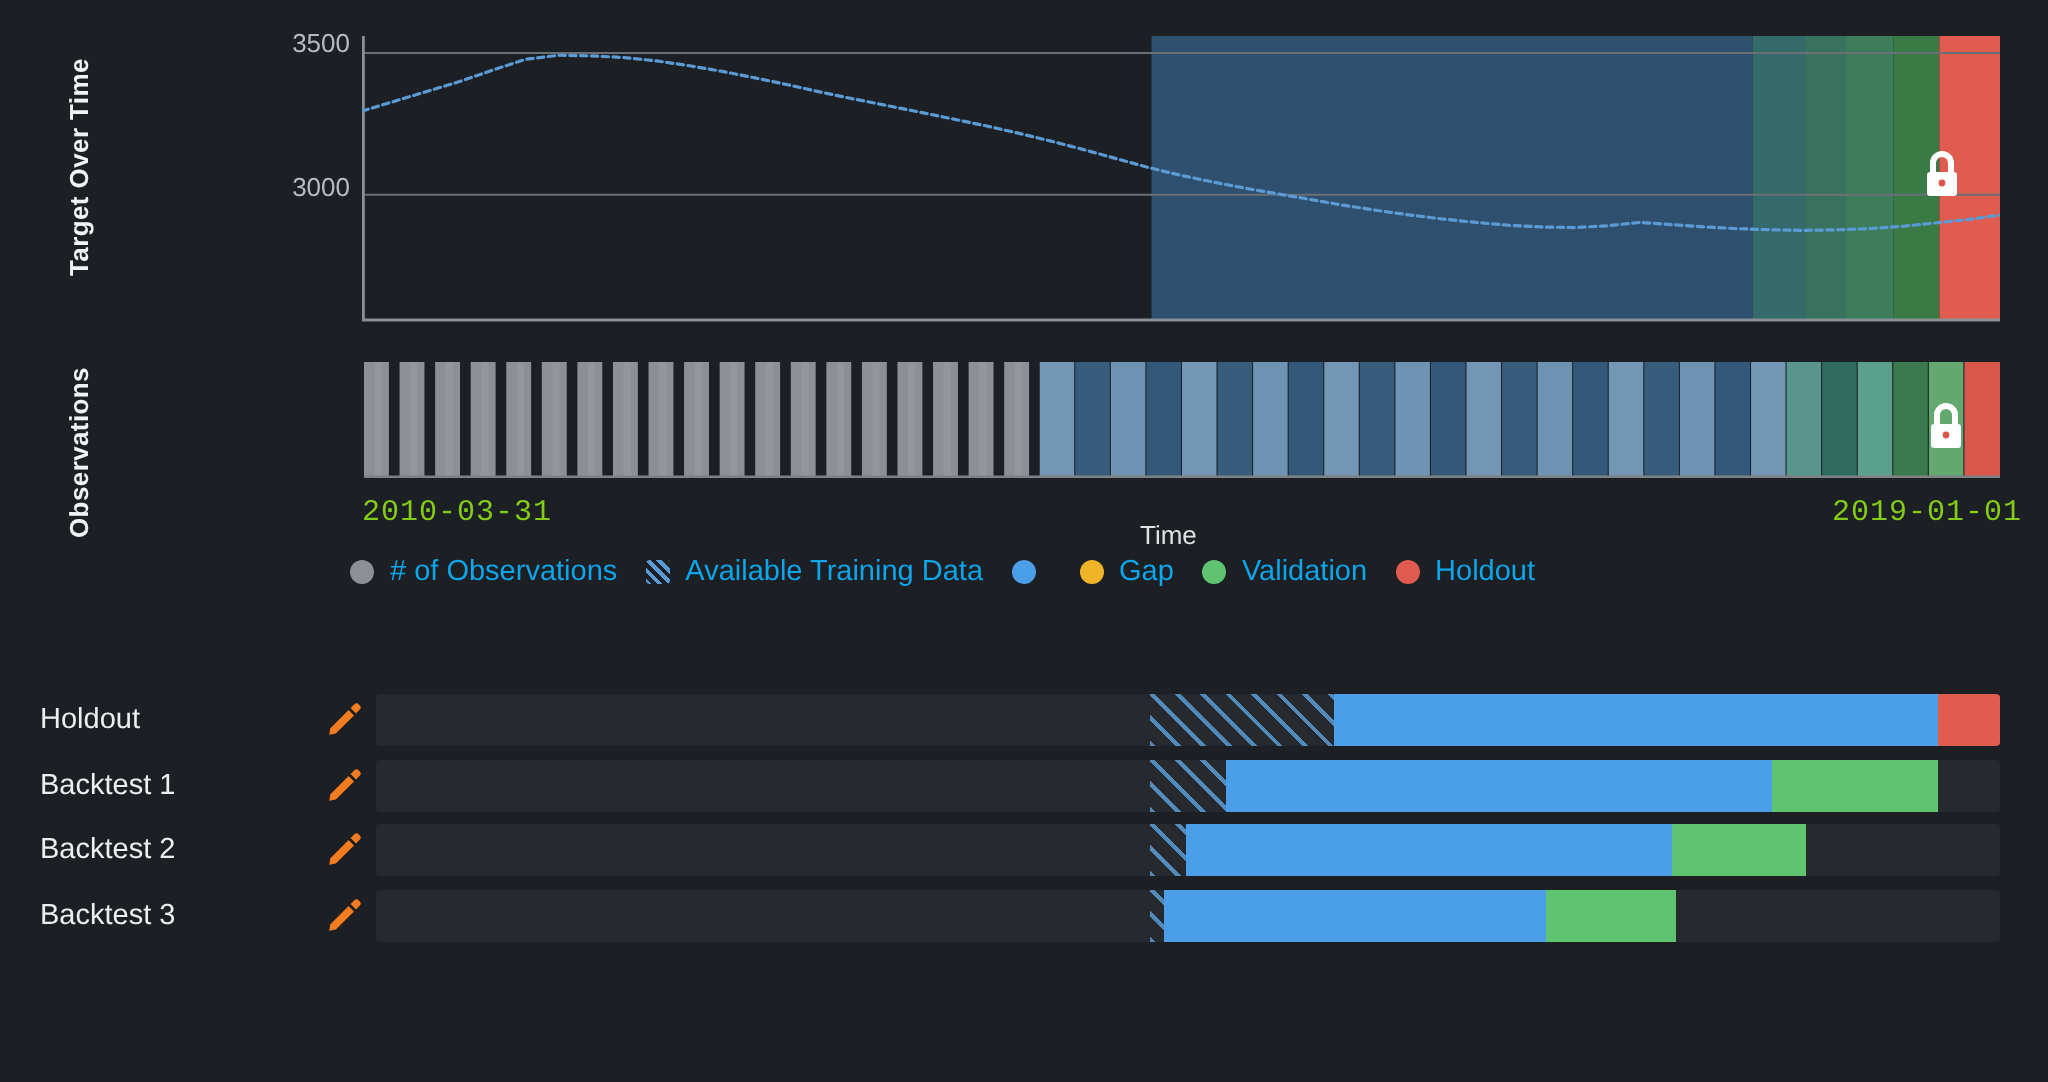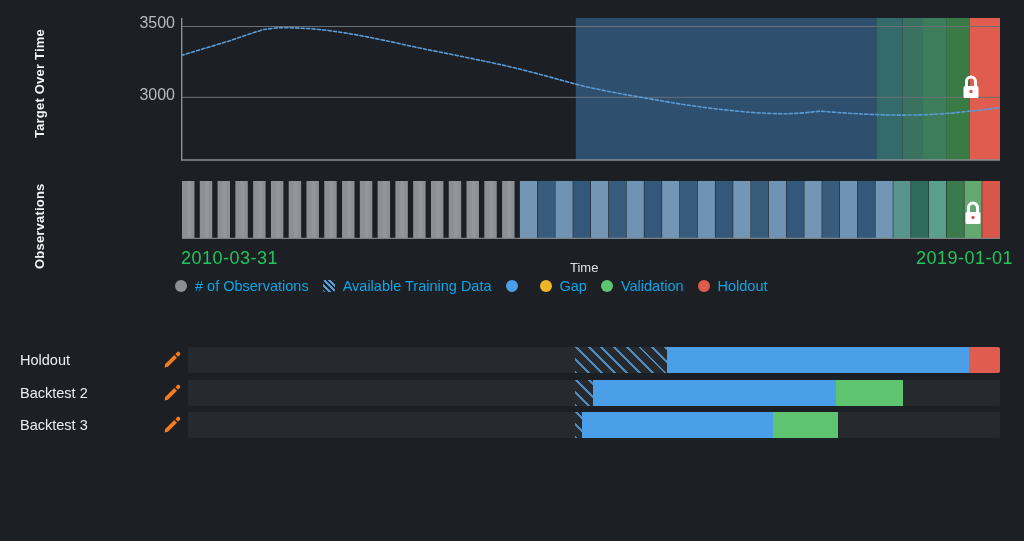--- a/index.html
+++ b/index.html
@@ -26,33 +26,33 @@
     white-space:nowrap;
   }
   #vlabel-target{left:32px;top:8px;height:152px;}
   #vlabel-obs{left:32px;top:172px;height:108px;}
 
   
   #target-chart{position:absolute;left:181px;top:16px;width:819px;height:146px;}
   #target-svg{display:block;}
   .ytick{
     position:absolute;
-    font-size:16px;color:#b6bbc0;
+    font-size:13px;color:#b6bbc0;
     text-align:right;width:60px;
     font-family:"Liberation Sans", sans-serif;
   }
   #ytick-3500{left:115px;top:14px;}
   #ytick-3000{left:115px;top:86px;}
 
   
   #obs-chart{position:absolute;left:182px;top:181px;width:818px;height:58px;}
 
   
-  .xlabel{position:absolute;font-size:18px;color:#22c55e;
-     font-family:Liberation Sans, sans-serif;letter-spacing:.5px;}
+  .xlabel{position:absolute;font-size:15px;color:#84cc16;
+     font-family:Liberation Mono, monospace;letter-spacing:.5px;}
   #xlabel-start{left:181px;top:248px;}
   #xlabel-end{left:916px;top:248px;}
   #xlabel-axis{left:570px;top:248px;font-family:"Liberation Sans",sans-serif;
      font-size:13px;color:#dfe2e5;letter-spacing:0;margin-top:12px;}
 
   
   #legend{position:absolute;left:175px;top:278px;width:760px;
      display:flex;flex-wrap:wrap;align-items:center;}
   .legend-item{display:flex;align-items:center;margin:0 14px 8px 0;
      font-size:14.5px;color:#0ea5e9;white-space:nowrap;cursor:pointer;}
@@ -227,20 +227,32 @@
             <path d="M3.2 14.1 L12.3 5.0 L15.0 7.7 L5.9 16.8 L2.6 17.4 Z" fill="#f47c20"></path>
             <path d="M13.3 4.0 L15.1 2.2 A1.6 1.6 0 0 1 17.4 2.2 L17.8 2.6 A1.6 1.6 0 0 1 17.8 4.9 L16.0 6.7 Z" fill="#f47c20"></path>
           </svg></div>
         <div class="row-track">
           <div class="seg hatch" style="left: 47.7%; width: 11.3%;"></div>
           <div class="seg" style="left: 59%; width: 37.2%; background: rgb(74, 159, 232);"></div>
           <div class="seg" style="left: 96.2%; width: 3.8%; background: rgb(224, 92, 78);"></div>
         </div>
       </div>
       <div class="row">
+        <div class="row-label">Backtest 1</div>
+        <div class="row-edit"><svg width="20" height="20" viewBox="0 0 20 20">
+            <path d="M3.2 14.1 L12.3 5.0 L15.0 7.7 L5.9 16.8 L2.6 17.4 Z" fill="#f47c20"></path>
+            <path d="M13.3 4.0 L15.1 2.2 A1.6 1.6 0 0 1 17.4 2.2 L17.8 2.6 A1.6 1.6 0 0 1 17.8 4.9 L16.0 6.7 Z" fill="#f47c20"></path>
+          </svg></div>
+        <div class="row-track">
+          <div class="seg hatch" style="left: 47.7%; width: 4.6%;"></div>
+          <div class="seg" style="left: 52.3%; width: 33.7%; background: rgb(74, 159, 232);"></div>
+          <div class="seg" style="left: 86%; width: 10.2%; background: rgb(94, 196, 111);"></div>
+        </div>
+      </div>
+      <div class="row">
         <div class="row-label">Backtest 2</div>
         <div class="row-edit"><svg width="20" height="20" viewBox="0 0 20 20">
             <path d="M3.2 14.1 L12.3 5.0 L15.0 7.7 L5.9 16.8 L2.6 17.4 Z" fill="#f47c20"></path>
             <path d="M13.3 4.0 L15.1 2.2 A1.6 1.6 0 0 1 17.4 2.2 L17.8 2.6 A1.6 1.6 0 0 1 17.8 4.9 L16.0 6.7 Z" fill="#f47c20"></path>
           </svg></div>
         <div class="row-track">
           <div class="seg hatch" style="left: 47.7%; width: 2.2%;"></div>
           <div class="seg" style="left: 49.9%; width: 29.9%; background: rgb(74, 159, 232);"></div>
           <div class="seg" style="left: 79.8%; width: 8.2%; background: rgb(94, 196, 111);"></div>
         </div>

